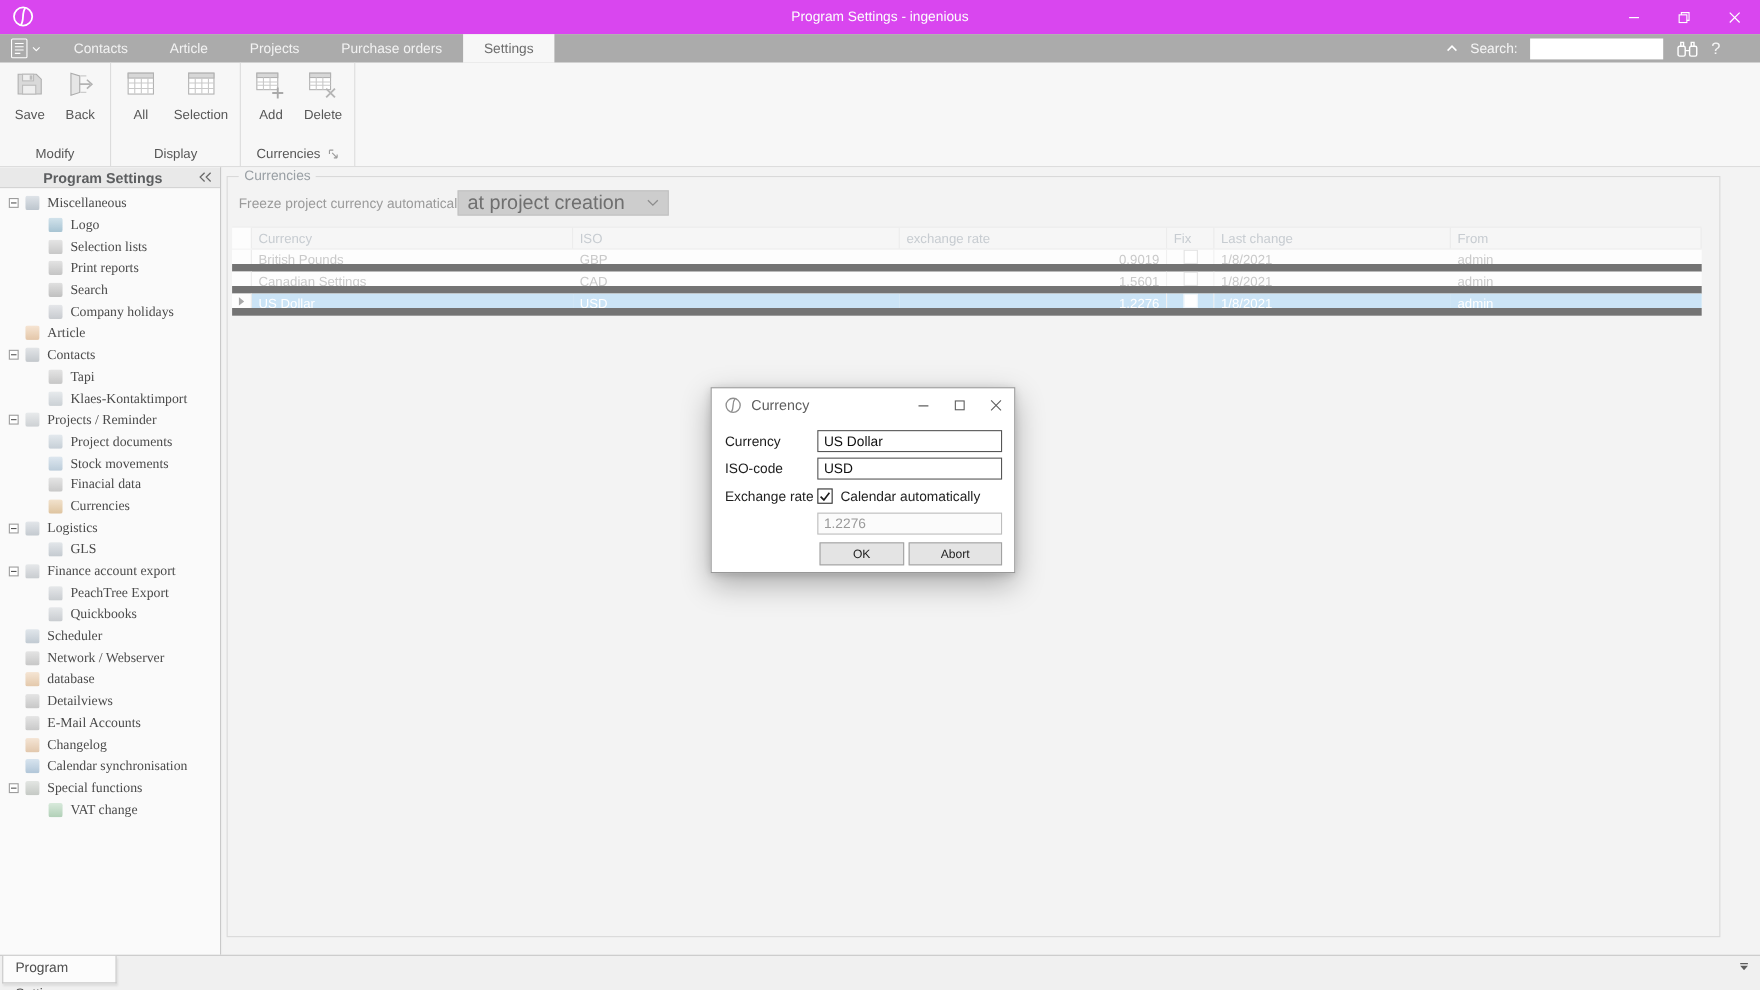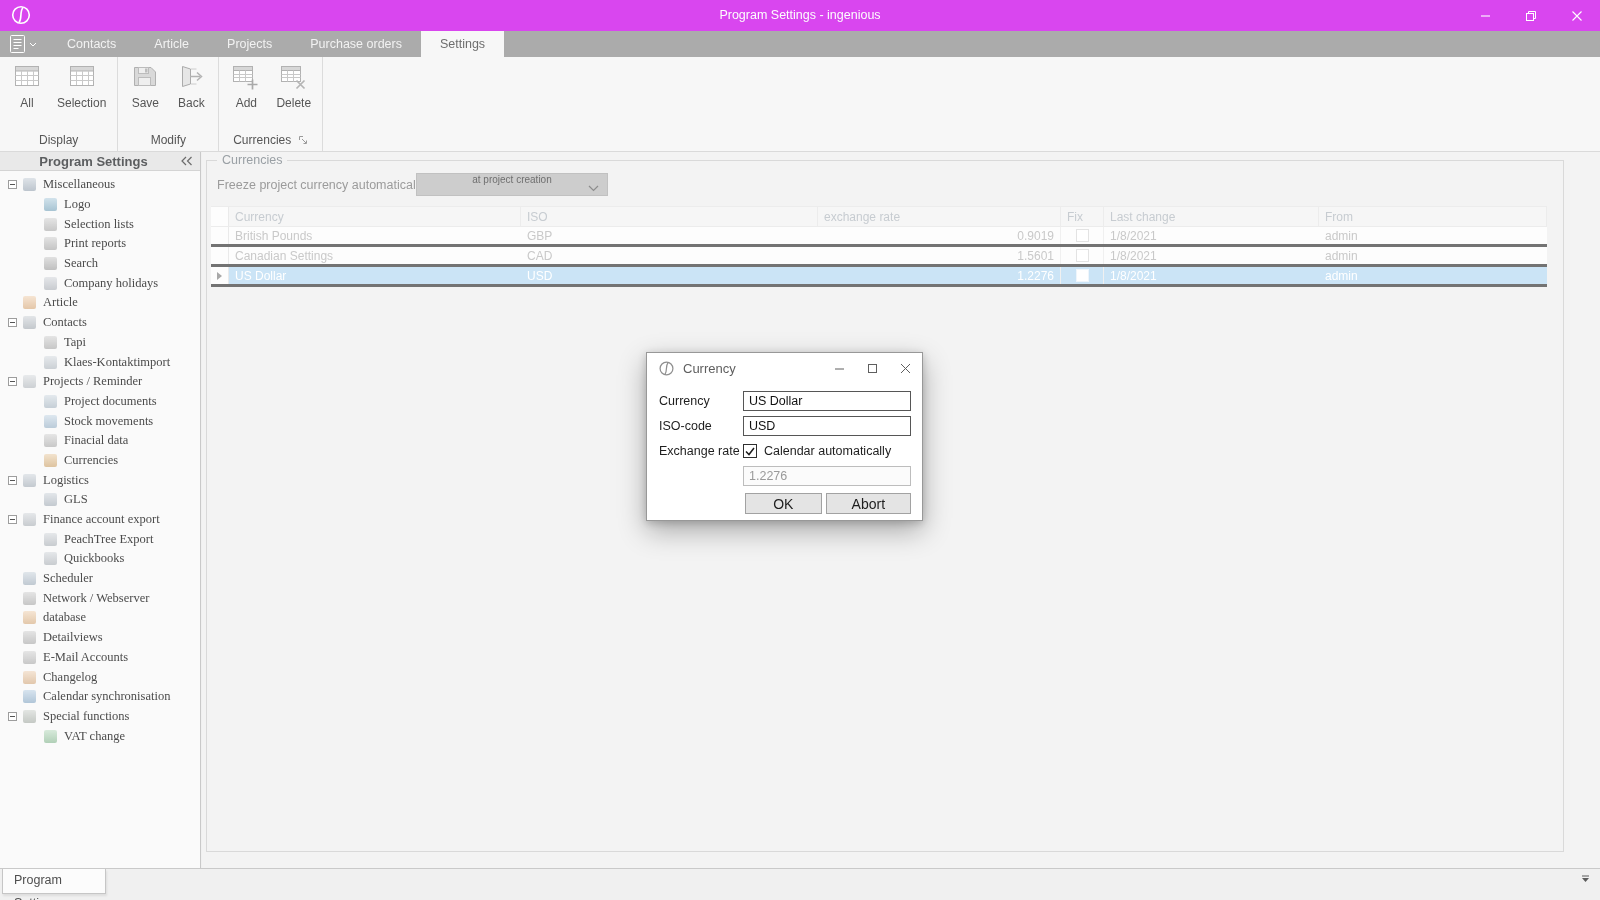--- a/index.html
+++ b/index.html
@@ -54,31 +54,31 @@
                background-image:linear-gradient(rgba(255,255,255,.45), rgba(0,0,0,.06)); }
   .tree-label { font-size:12.5px; color:#4b4b4b; white-space:nowrap;font-family:Liberation Serif, serif; }
 
   
   .main { position:absolute; left:202px; top:152px; right:0; bottom:32px; background:#f3f3f3; }
   .fieldset { position:absolute; left:4px; top:8px; right:36px; bottom:16px; border:1px solid #d9d9d9; }
   .fieldset-legend { position:absolute; top:-8px; left:10px; background:#f3f3f3; padding:0 5px;
                      color:#9aa0a5; font-size:12.5px; }
   .freeze-label { position:absolute; left:10px; top:17px; font-size:12.5px; color:#9b9b9b; }
   .freeze-dd { position:absolute; left:209px; top:12px; width:192px; height:23px; background:#cdcdcd;
-               border:1px solid #c1c1c1; color:#6f6f6f; font-size:10px; display:flex;
-               align-items:center; padding:0 8px;flex-direction:column; }
+               border:1px solid #c1c1c1; color:#6f6f6f; font-size:18px; display:flex;
+               align-items:center; padding:0 8px; }
   .freeze-dd .chev { margin-left:auto; display:flex; }
 
   
   .tbl { position:absolute; left:4px; top:45px; width:1336px; }
   .tbl-head, .tbl-row { display:grid; grid-template-columns:18px 292px 297px 243px 43px 215px 228px; }
   .tbl-head { height:21px; border-top:1px solid #ececec; border-bottom:1px solid #ececec; background:#f6f6f6; }
   .tbl-head .c { font-size:12px; color:#c7ccd1; line-height:20px; padding:0 6px;
                  border-right:1px solid #ececec; overflow:hidden; white-space:nowrap; }
-  .tbl-row { height:20px; background:#fdfdfd; border-bottom:3px solid #737373; }
+  .tbl-row { height:20px; background:#fdfdfd; border-bottom:7px solid #737373; }
   .tbl-row .c { font-size:12px; color:#c9c9c9; line-height:19px; padding:0 6px;
                 white-space:nowrap; overflow:hidden; }
   .c.rate { text-align:right; border-right:1px solid #f0f0f0; }
   .c.selcell { padding:0; display:flex; align-items:center; justify-content:center;
                background:#fdfdfd; border-right:1px solid #eaeaea; }
   .c.fixcell { display:flex; align-items:center; justify-content:center; padding:0;
                border-right:1px solid #f0f0f0; }
   .fix-box { width:13px; height:13px; background:#fff; border:1px solid #e3e3e3; }
   .tbl-row.selected .c { background:#cbe4f6; color:#fff; }
   .tbl-row.selected .c.selcell { background:#fdfdfd; }
@@ -103,21 +103,21 @@
   .dlg-body { padding:8px 11px 0 12px; }
   .dlg-row { display:flex; align-items:center; margin-bottom:5px; height:20px; }
   .dlg-row .lab { width:84px; font-size:12.5px; color:#1e1e1e; flex:none; }
   .dlg-input { flex:1; height:20px; border:1px solid #565656; font-size:12.5px; color:#111;
                padding:0 5px; background:#fff; outline:none; min-width:0; }
   .dlg-input.disabled { border-color:#bdbdbd; color:#9a9a9a; background:#fbfbfb; }
   .chk { width:14px; height:14px; border:1px solid #2f2f2f; background:#fff; display:flex;
          align-items:center; justify-content:center; margin-right:7px; flex:none; }
   .chk-label { font-size:12.5px; color:#1e1e1e; }
   .dlg-buttons { display:flex; gap:4px; margin-left:86px; margin-top:7px; }
-  .dlg-btn { height:21px; background:#e4e4e4; border:1px solid #a2a2a2; font-size:14px;
+  .dlg-btn { height:21px; background:#e4e4e4; border:1px solid #a2a2a2; font-size:11px;
              color:#1e1e1e; display:flex; align-items:center; justify-content:center; }
   .dlg-btn.ok { width:79px; }
   .dlg-btn.abort { width:88px; }
 </style>
 </head>
 <body>
 
 <div class="titlebar">
   <span class="app-logo">
     <svg width="22" height="22" viewBox="0 0 22 22">
@@ -156,46 +156,42 @@
         <path d="M1 1l3 3 3-3" fill="none" stroke="#fff"></path>
       </svg>
   </span>
   <div class="tab-strip">
       <div class="tab">Contacts</div>
       <div class="tab">Article</div>
       <div class="tab">Projects</div>
       <div class="tab">Purchase orders</div>
       <div class="tab active">Settings</div>
     </div>
+  <div class="tab-right">
+    <span style="display:flex;">
+      <svg width="12" height="8">
+          <path d="M2 6l4-4 4 4" stroke="#fff" fill="none" stroke-width="1.4"></path>
+        </svg>
+    </span>
+    <span>Search:</span>
+    <input class="search-input" value="" style="">
+    <span style="display:flex;">
+      <svg width="22" height="19" viewBox="0 0 22 19">
+          <g fill="none" stroke="#fff" stroke-width="1.3">
+            <rect x="2.5" y="7" width="6.5" height="9" rx="1.5"></rect>
+            <rect x="13" y="7" width="6.5" height="9" rx="1.5"></rect>
+            <path d="M9 11h4M5 7V3.5h2.5V7M14.5 7V3.5H17V7"></path>
+          </g>
+        </svg>
+    </span>
+    <span class="help-glyph">?</span>
+  </div>
 </div>
 
 <div class="ribbon">
-    <section class="rib-group">
-      <div class="rib-buttons">
-        <div class="rib-btn">
-          <span class="rib-icon"><svg width="30" height="27" viewBox="0 0 30 27">
-              <rect x="3.5" y="3.5" width="23" height="19" fill="#fff" stroke="#b2b2b2"></rect>
-              <rect x="3.5" y="3.5" width="23" height="4.5" fill="#d7d7d7" stroke="#b2b2b2"></rect>
-              <path d="M3.5 12.5h23M3.5 17.5h23M9.5 8v14M15.5 8v14M21.5 8v14" stroke="#c9c9c9" fill="none"></path>
-            </svg></span>
-          <span class="lbl">All</span>
-        </div>
-        <div class="rib-btn">
-          <span class="rib-icon"><svg width="30" height="27" viewBox="0 0 30 27">
-              <rect x="3.5" y="3.5" width="23" height="19" fill="#fff" stroke="#b2b2b2"></rect>
-              <rect x="3.5" y="3.5" width="23" height="4.5" fill="#d7d7d7" stroke="#b2b2b2"></rect>
-              <path d="M3.5 12.5h23M3.5 17.5h23M9.5 8v14M15.5 8v14M21.5 8v14" stroke="#c9c9c9" fill="none"></path>
-            </svg></span>
-          <span class="lbl">Selection</span>
-        </div>
-      </div>
-      <div class="rib-caption">
-        <span>Display</span>
-      </div>
-    </section>
     <section class="rib-group">
       <div class="rib-buttons">
         <div class="rib-btn">
           <span class="rib-icon"><svg width="30" height="27" viewBox="0 0 30 27">
               <path d="M4.5 4.5h16.5l4.5 4.5v13.5h-21z" fill="#d9d9d9" stroke="#b0b0b0"></path>
               <rect x="8.5" y="4.5" width="10" height="6" fill="#efefef" stroke="#bcbcbc"></rect>
               <rect x="8.5" y="14.5" width="12" height="8" fill="#efefef" stroke="#bcbcbc"></rect>
               <rect x="15" y="5.5" width="2.5" height="4" fill="#bdbdbd"></rect>
             </svg></span>
           <span class="lbl">Save</span>
@@ -205,20 +201,43 @@
               <path d="M6.5 3.5l8 2.5v15l-8 2.5z" fill="#e6e6e6" stroke="#ababab"></path>
               <path d="M15 6h5.5M15 21h5.5" stroke="#cccccc" fill="none"></path>
               <path d="M14 13.5h10" stroke="#b3b3b3" stroke-width="1.5" fill="none"></path>
               <path d="M21 9.5l4.5 4-4.5 4" fill="none" stroke="#b3b3b3" stroke-width="1.5"></path>
             </svg></span>
           <span class="lbl">Back</span>
         </div>
       </div>
       <div class="rib-caption">
         <span>Modify</span>
+      </div>
+    </section>
+    <section class="rib-group">
+      <div class="rib-buttons">
+        <div class="rib-btn">
+          <span class="rib-icon"><svg width="30" height="27" viewBox="0 0 30 27">
+              <rect x="3.5" y="3.5" width="23" height="19" fill="#fff" stroke="#b2b2b2"></rect>
+              <rect x="3.5" y="3.5" width="23" height="4.5" fill="#d7d7d7" stroke="#b2b2b2"></rect>
+              <path d="M3.5 12.5h23M3.5 17.5h23M9.5 8v14M15.5 8v14M21.5 8v14" stroke="#c9c9c9" fill="none"></path>
+            </svg></span>
+          <span class="lbl">All</span>
+        </div>
+        <div class="rib-btn">
+          <span class="rib-icon"><svg width="30" height="27" viewBox="0 0 30 27">
+              <rect x="3.5" y="3.5" width="23" height="19" fill="#fff" stroke="#b2b2b2"></rect>
+              <rect x="3.5" y="3.5" width="23" height="4.5" fill="#d7d7d7" stroke="#b2b2b2"></rect>
+              <path d="M3.5 12.5h23M3.5 17.5h23M9.5 8v14M15.5 8v14M21.5 8v14" stroke="#c9c9c9" fill="none"></path>
+            </svg></span>
+          <span class="lbl">Selection</span>
+        </div>
+      </div>
+      <div class="rib-caption">
+        <span>Display</span>
       </div>
     </section>
     <section class="rib-group">
       <div class="rib-buttons">
         <div class="rib-btn">
           <span class="rib-icon"><svg width="30" height="27" viewBox="0 0 30 27">
               <rect x="2.5" y="3.5" width="19" height="15" fill="#fff" stroke="#b2b2b2"></rect>
               <rect x="2.5" y="3.5" width="19" height="4" fill="#d7d7d7" stroke="#b2b2b2"></rect>
               <path d="M2.5 11.5h19M2.5 14.5h19M8.5 7.5v11M14.5 7.5v11" stroke="#c9c9c9" fill="none"></path>
               <path d="M21.5 16.5v10M16.5 21.5h10" stroke="#a9a9a9" stroke-width="1.7" fill="none"></path>

